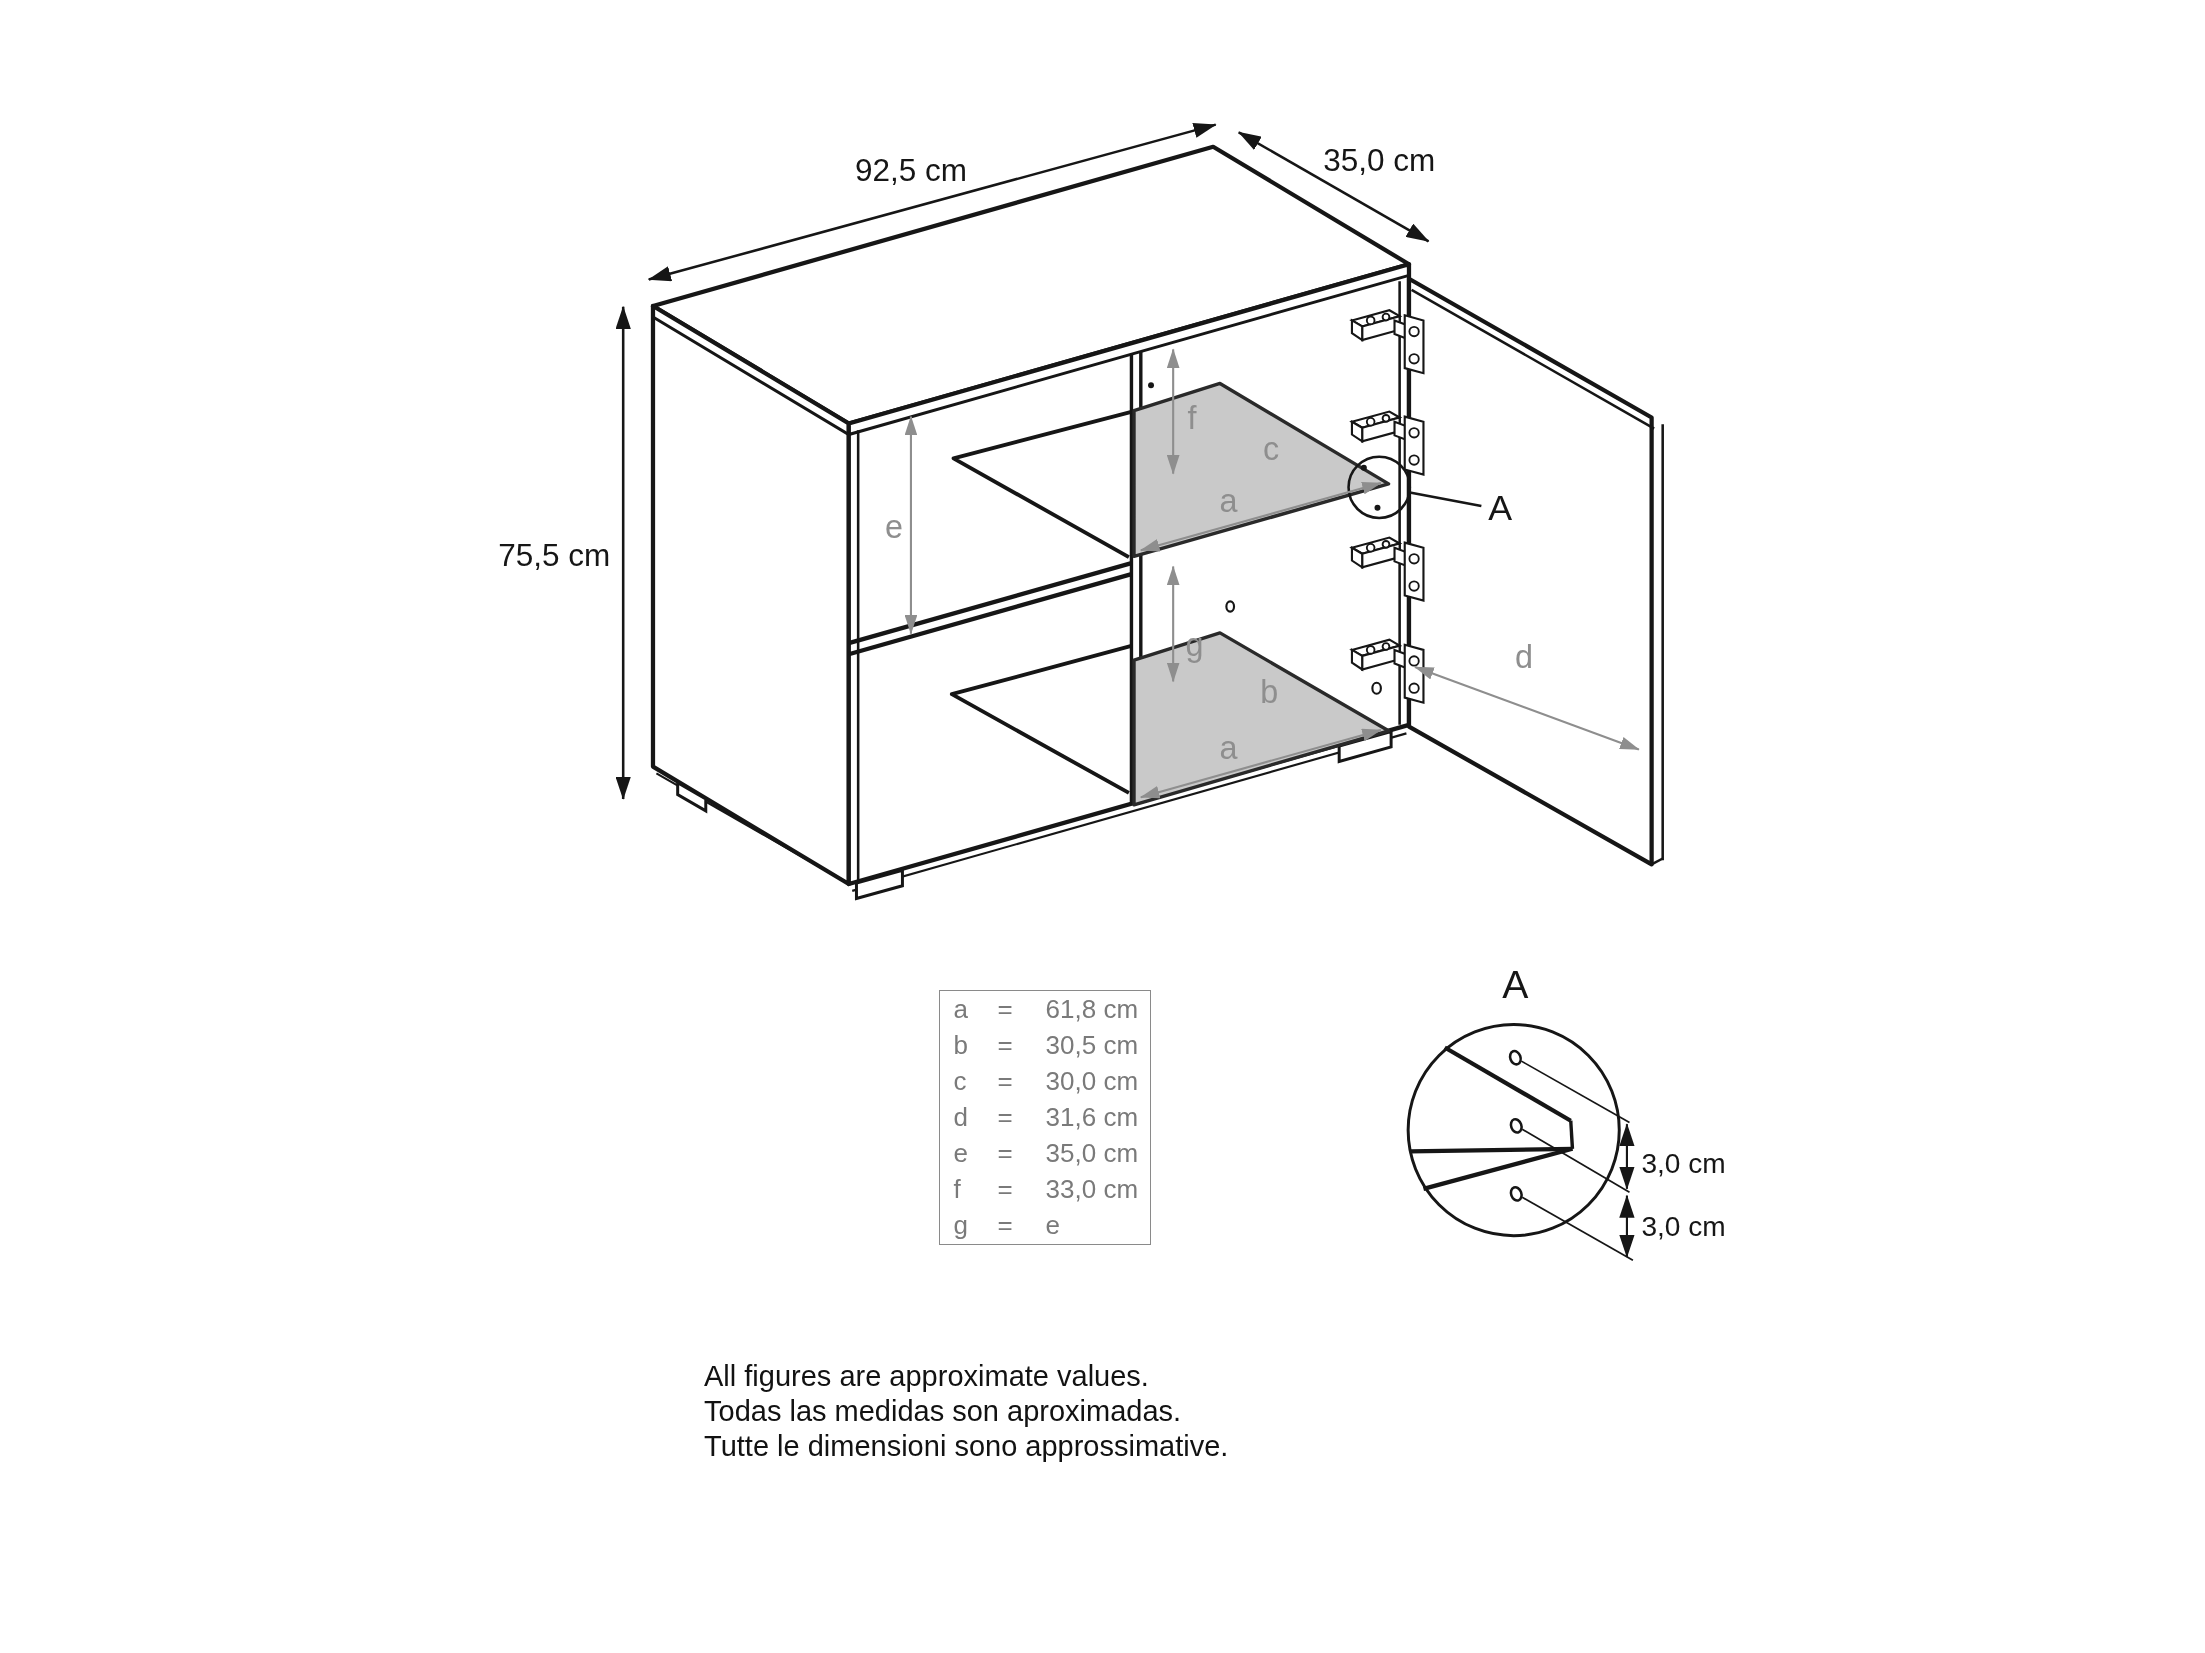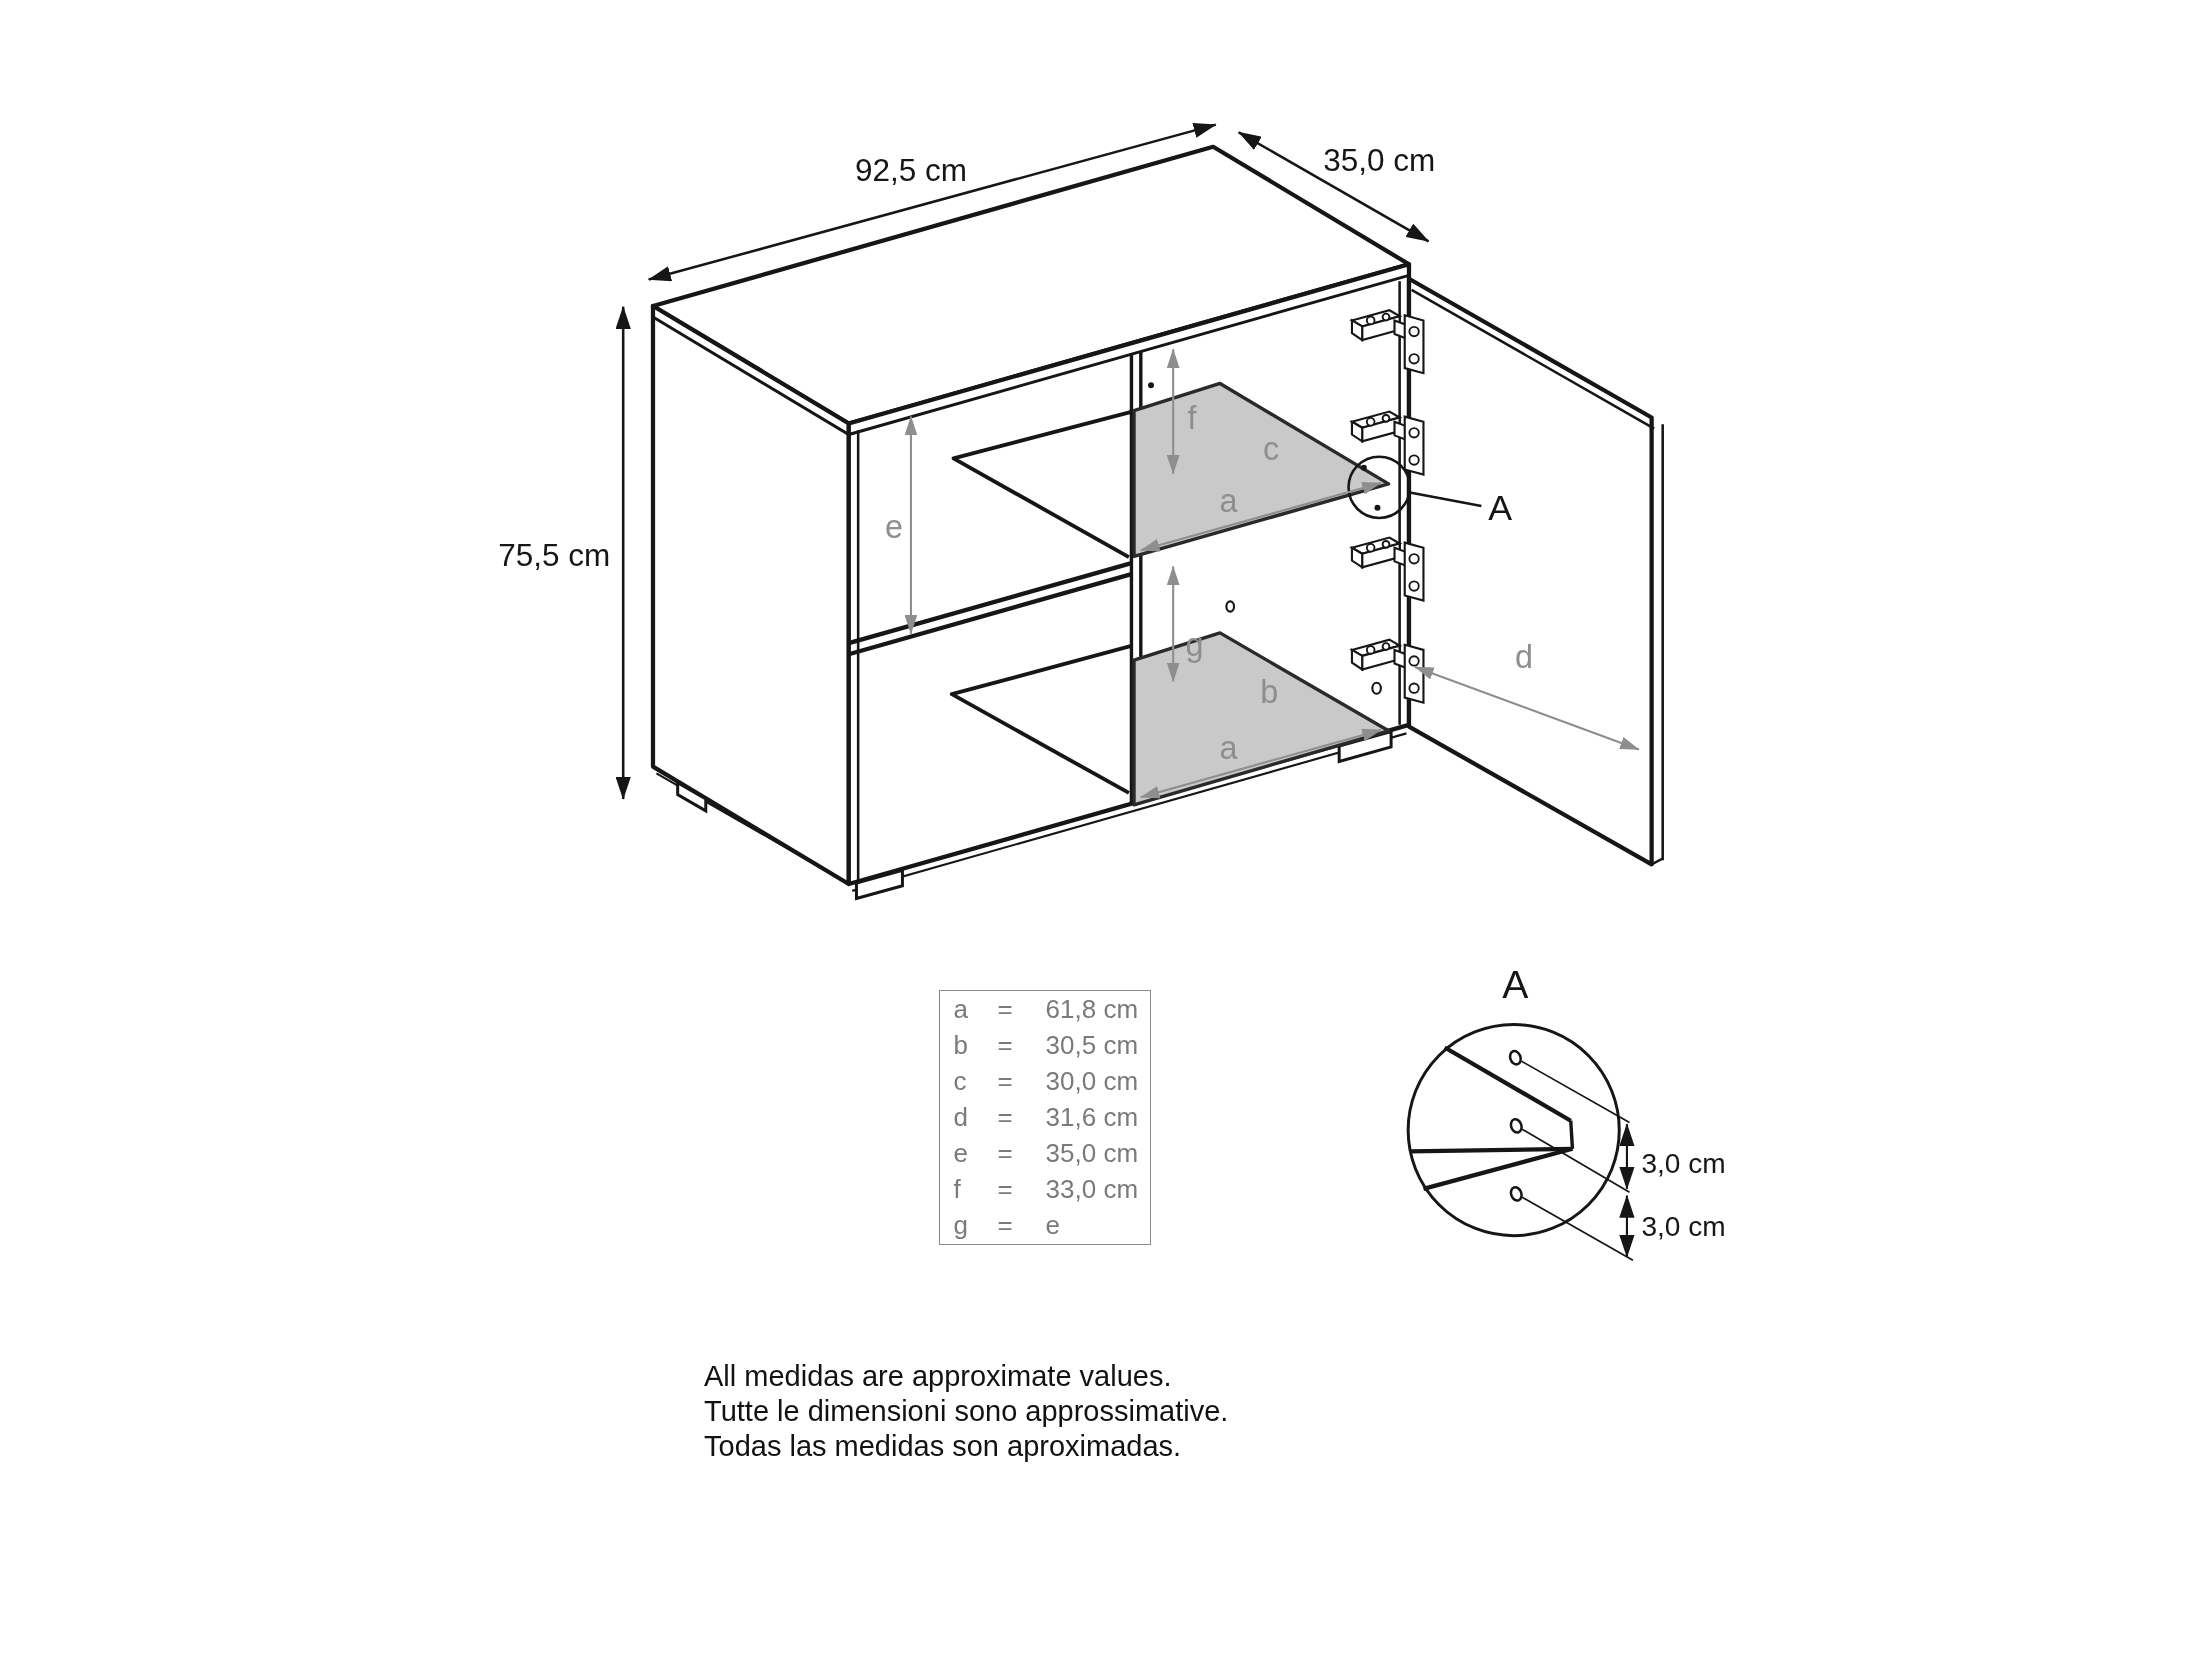--- a/index.html
+++ b/index.html
@@ -205,19 +205,19 @@
       <span>33,0 cm</span>
     </div>
     <div class="row">
       <span>g</span>
       <span>=</span>
       <span>e</span>
     </div>
   </div>
 
   <div class="notes">
-    <div>All medidas are approximate values.</div>
+    <div>All figures are approximate values.</div>
+    <div>Todas las medidas son aproximadas.</div>
     <div>Tutte le dimensioni sono approssimative.</div>
-    <div>Todas las medidas son aproximadas.</div>
   </div>
 
 </div>
 
 
 </body></html>

